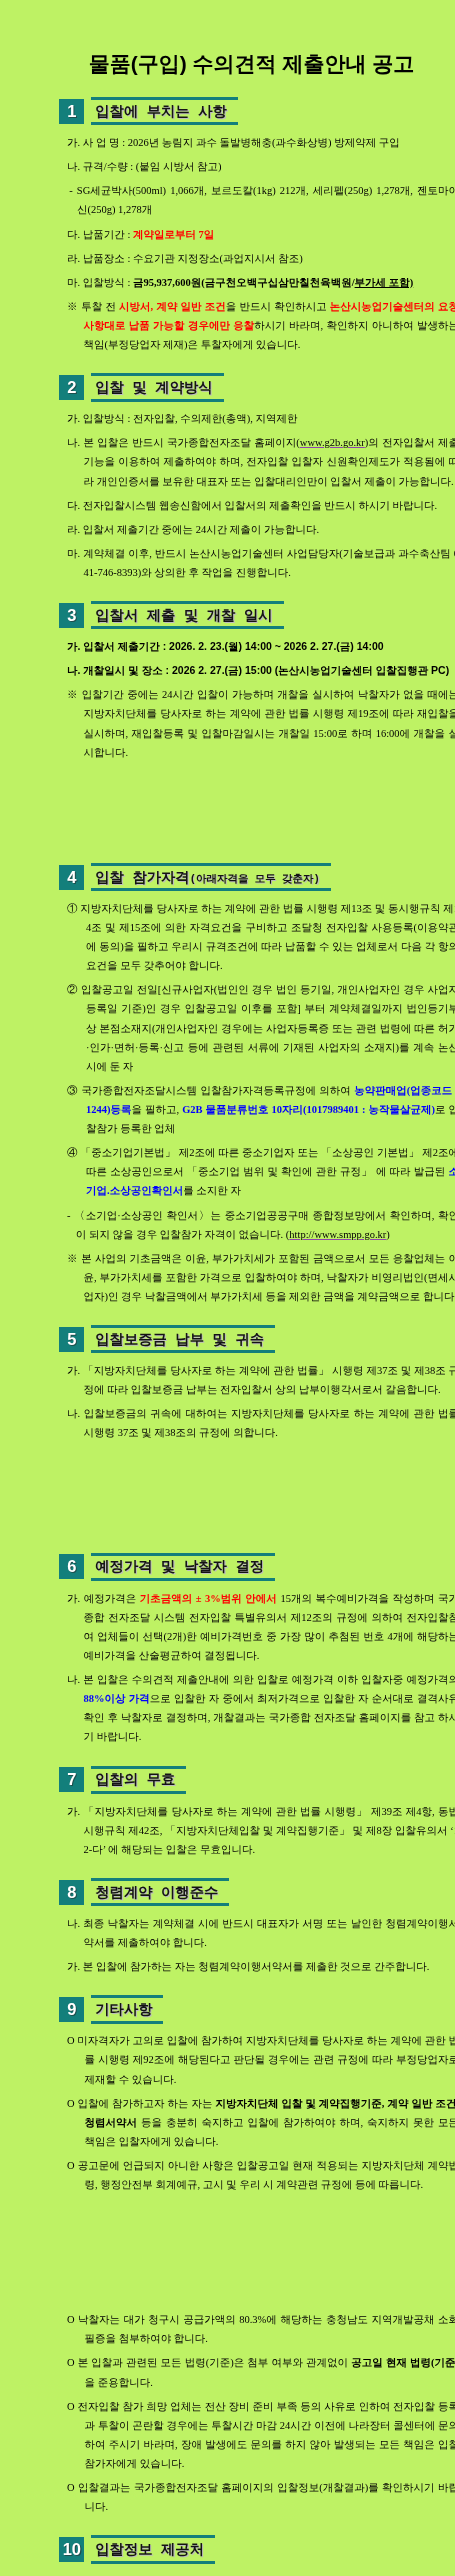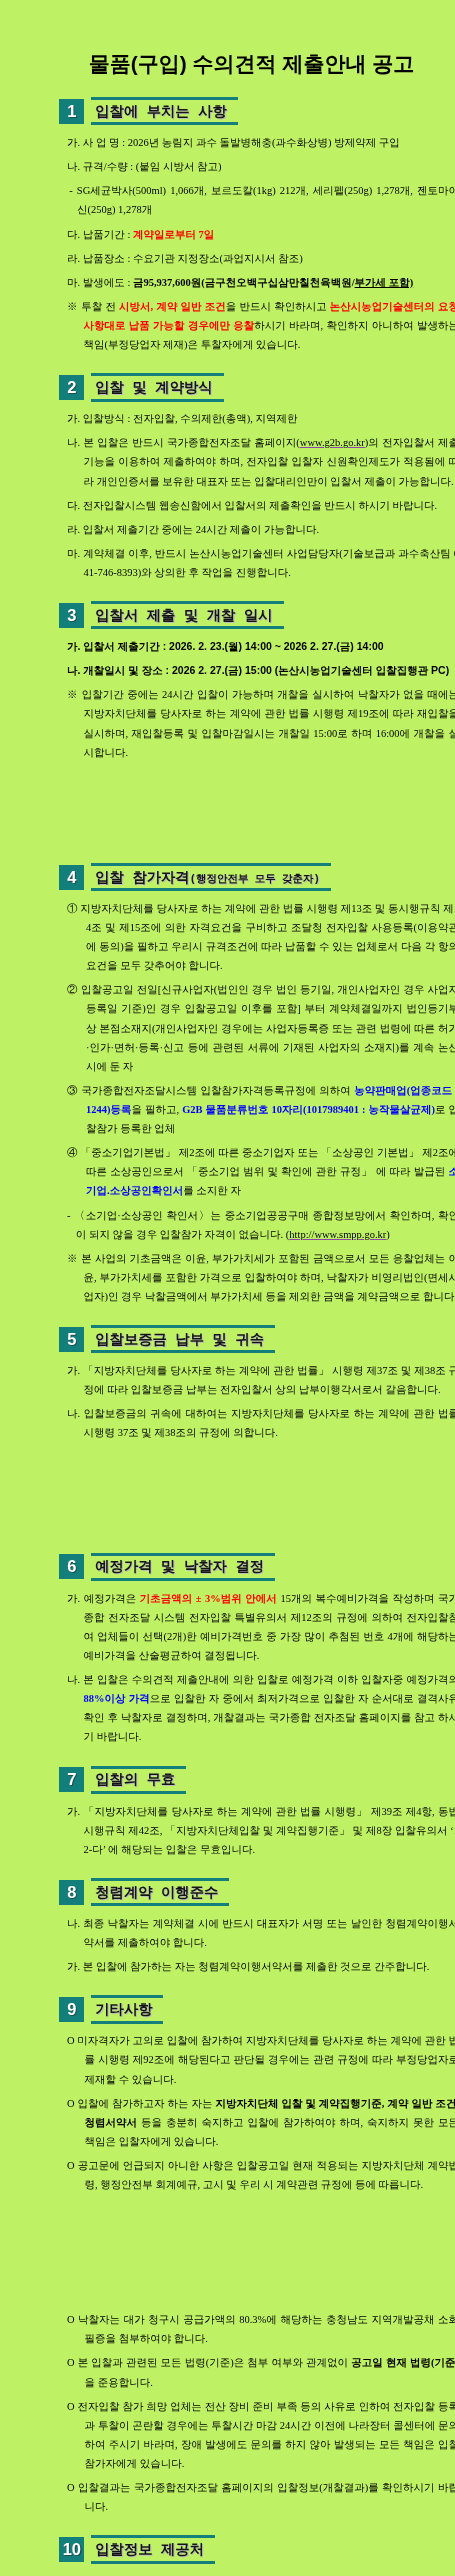--- a/index.html
+++ b/index.html
@@ -76,21 +76,21 @@
       <div class="section">
         <div class="sec-header">
           <span class="sec-num">1</span>
           <div class="sec-titlebox"><span class="sec-title">입찰에 부치는 사항</span></div>
         </div>
         <p class="lv1"><span>가. 사 업 명 : 2026년 농림지 과수 돌발병해충(과수화상병) 방제약제 구입</span></p>
         <p class="lv1"><span>나. 규격/수량 : (붙임 시방서 참고)</span></p>
         <p class="dash"><span>- SG세균박사(500ml) 1,066개, 보르도칼(1kg) 212개, 세리펠(250g) 1,278개, 젠토마이신(250g) 1,278개</span></p>
         <p class="lv1"><span>다. 납품기간 : </span><span class="run-rb">계약일로부터 7일</span></p>
         <p class="lv1"><span>라. 납품장소 : 수요기관 지정장소(과업지시서 참조)</span></p>
-        <p class="lv1"><span>마. 발생에도 : </span><span class="run-b">금95,937,600원(금구천오백구십삼만칠천육백원/</span><span class="run-bu">부가세 포함)</span></p>
+        <p class="lv1"><span>마. 입찰방식 : </span><span class="run-b">금95,937,600원(금구천오백구십삼만칠천육백원/</span><span class="run-bu">부가세 포함)</span></p>
         <p class="note"><span>※ 투찰 전 </span><span class="run-rb">시방서, 계약 일반 조건</span><span>을 반드시 확인하시고 </span><span class="run-rb">논산시농업기술센터의 요청사항대로 납품 가능할 경우에만 응찰</span><span>하시기 바라며, 확인하지 아니하여 발생하는 책임(부정당업자 제재)은 투찰자에게 있습니다.</span></p>
       </div>
       <div class="section">
         <div class="sec-header">
           <span class="sec-num">2</span>
           <div class="sec-titlebox"><span class="sec-title">입찰 및 계약방식</span></div>
         </div>
         <p class="lv1"><span>가. 입찰방식 : 전자입찰, 수의제한(총액), 지역제한</span></p>
         <p class="lv1"><span>나. 본 입찰은 반드시 국가종합전자조달 홈페이지(</span><span class="run-lk">www.g2b.go.kr</span><span>)의 전자입찰서 제출 기능을 이용하여 제출하여야 하며, 전자입찰 입찰자 신원확인제도가 적용됨에 따라 개인인증서를 보유한 대표자 또는 입찰대리인만이 입찰서 제출이 가능합니다.</span></p>
         <p class="lv1"><span>다. 전자입찰시스템 웹송신함에서 입찰서의 제출확인을 반드시 하시기 바랍니다.</span></p>
@@ -102,21 +102,21 @@
           <span class="sec-num">3</span>
           <div class="sec-titlebox"><span class="sec-title">입찰서 제출 및 개찰 일시</span></div>
         </div>
         <p class="lv1b"><span>가. 입찰서 제출기간 : 2026. 2. 23.(월) 14:00 ~ 2026 2. 27.(금) 14:00</span></p>
         <p class="lv1b"><span>나. 개찰일시 및 장소 : 2026 2. 27.(금) 15:00 (논산시농업기술센터 입찰집행관 PC)</span></p>
         <p class="note2"><span>※ 입찰기간 중에는 24시간 입찰이 가능하며 개찰을 실시하여 낙찰자가 없을 때에는 지방자치단체를 당사자로 하는 계약에 관한 법률 시행령 제19조에 따라 재입찰을 실시하며, 재입찰등록 및 입찰마감일시는 개찰일 15:00로 하며 16:00에 개찰을 실시합니다.</span></p>
       </div>
       <div class="section" style="margin-top: 101px;">
         <div class="sec-header">
           <span class="sec-num">4</span>
-          <div class="sec-titlebox"><span class="sec-title">입찰 참가자격<span class="sec-title-suffix">(행정안전부 모두 갖춘자)</span></span></div>
+          <div class="sec-titlebox"><span class="sec-title">입찰 참가자격<span class="sec-title-suffix">(아래자격을 모두 갖춘자)</span></span></div>
         </div>
         <p class="circ"><span>① 지방자치단체를 당사자로 하는 계약에 관한 법률 시행령 제13조 및 동시행규칙 제14조 및 제15조에 의한 자격요건을 구비하고 조달청 전자입찰 사용등록(이용약관에 동의)을 필하고 우리시 규격조건에 따라 납품할 수 있는 업체로서 다음 각 항의 요건을 모두 갖추어야 합니다.</span></p>
         <p class="circ"><span>② 입찰공고일 전일[신규사업자(법인인 경우 법인 등기일, 개인사업자인 경우 사업자등록일 기준)인 경우 입찰공고일 이후를 포함] 부터 계약체결일까지 법인등기부상 본점소재지(개인사업자인 경우에는 사업자등록증 또는 관련 법령에 따른 허가·인가·면허·등록·신고 등에 관련된 서류에 기재된 사업자의 소재지)를 계속 논산시에 둔 자</span></p>
         <p class="circ"><span>③ 국가종합전자조달시스템 입찰참가자격등록규정에 의하여 </span><span class="run-bb">농약판매업(업종코드 : 1244)등록</span><span>을 필하고, </span><span class="run-bb">G2B 물품분류번호 10자리(1017989401 : 농작물살균제)</span><span>로 입찰참가 등록한 업체</span></p>
         <p class="circ"><span>④ 「중소기업기본법」 제2조에 따른 중소기업자 또는 「소상공인 기본법」 제2조에 따른 소상공인으로서 「중소기업 범위 및 확인에 관한 규정」 에 따라 발급된 </span><span class="run-bb">소기업.소상공인확인서</span><span>를 소지한 자</span></p>
         <p class="subdash"><span>- 〈소기업·소상공인 확인서〉는 중소기업공공구매 종합정보망에서 확인하며, 확인이 되지 않을 경우 입찰참가 자격이 없습니다. (</span><span class="run-lk">http://www.smpp.go.kr</span><span>)</span></p>
         <p class="note2" style="margin-top: 4px;"><span>※ 본 사업의 기초금액은 이윤, 부가가치세가 포함된 금액으로서 모든 응찰업체는 이윤, 부가가치세를 포함한 가격으로 입찰하여야 하며, 낙찰자가 비영리법인(면세사업자)인 경우 낙찰금액에서 부가가치세 등을 제외한 금액을 계약금액으로 합니다.</span></p>
       </div>
       <div class="section">
         <div class="sec-header">

